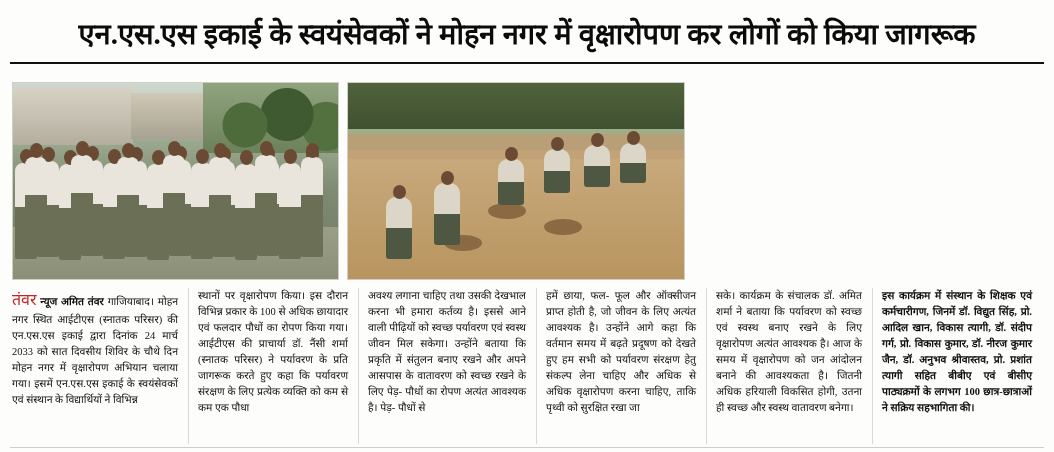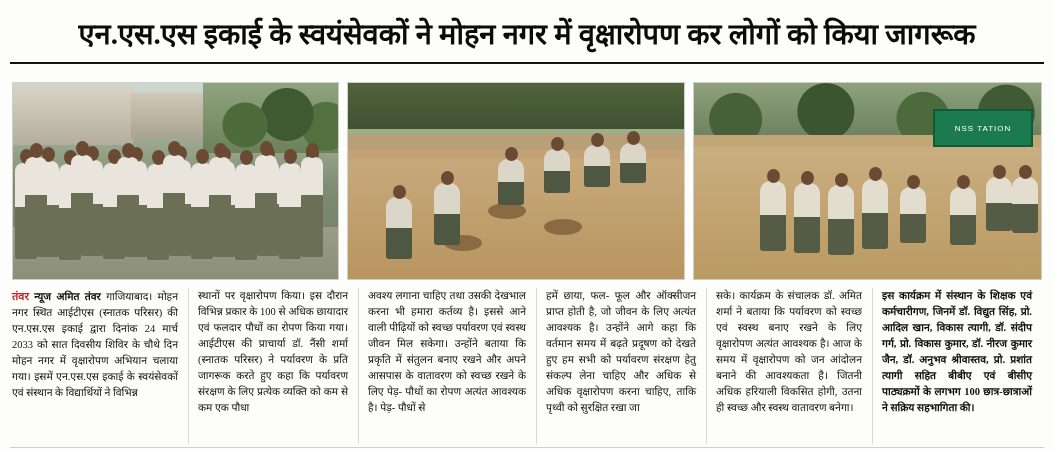--- a/index.html
+++ b/index.html
@@ -177,23 +177,23 @@
     padding-right: 10px;
   }
   .col + .col { border-left: 1px solid #d9d9d2; padding-left: 9px; }
   .c1 { width: 176px; }
   .c2 { width: 170px; }
   .c3 { width: 178px; }
   .c4 { width: 170px; }
   .c5 { width: 166px; }
   .c6 { width: 170px; font-weight: bold; }
   .dateline {
-    font-weight: bold;
+    font-weight: normal;
     color: #c1272d;
-    font-size: 11px;
+    font-size: 16px;
   }
   .byline {
     font-weight: bold;
     color: #111;
     font-size: 10.5px;
   }
   .bottom-rule {
     position: absolute;
     bottom: 4px; left: 10px; width: 1034px; height: 1px;
     background: #cfcfc8;
@@ -248,34 +248,20 @@
       <div class="pit" style="left:196px;bottom:44px;"></div>
       <div class="pit" style="left:96px;bottom:28px;"></div>
       <div class="person" style="left:38px;bottom:20px;"></div>
       <div class="person" style="left:86px;bottom:34px;"></div>
       <div class="person" style="left:150px;bottom:74px;height:46px;"></div>
       <div class="person" style="left:196px;bottom:86px;height:44px;"></div>
       <div class="person" style="left:236px;bottom:92px;height:42px;"></div>
       <div class="person" style="left:272px;bottom:96px;height:40px;"></div>
     </div>
 
-    <div class="photo p3">
-      <div class="sky"></div>
-      <div class="treeline"></div>
-      <div class="banner">NSS TATION</div>
-      <div class="dirt"></div>
-      <div class="person" style="left:66px;bottom:28px;"></div>
-      <div class="person" style="left:100px;bottom:26px;"></div>
-      <div class="person" style="left:134px;bottom:24px;"></div>
-      <div class="person" style="left:168px;bottom:30px;"></div>
-      <div class="person" style="left:206px;bottom:36px;height:56px;"></div>
-      <div class="person" style="left:256px;bottom:34px;height:58px;"></div>
-      <div class="person" style="left:292px;bottom:48px;height:54px;"></div>
-      <div class="person" style="left:318px;bottom:46px;height:56px;"></div>
-    </div>
 
   </div>
 
   <div class="columns">
     <div class="col c1">
       <span class="dateline">तंवर</span>
       <span class="byline">न्यूज</span>
       <span class="byline">अमित तंवर</span>
       <span>गाजियाबाद। मोहन नगर स्थित आईटीएस (स्नातक परिसर) की एन.एस.एस इकाई द्वारा दिनांक 24 मार्च 2033 को सात दिवसीय शिविर के चौथे दिन मोहन नगर में वृक्षारोपण अभियान चलाया गया। इसमें एन.एस.एस इकाई के स्वयंसेवकों एवं संस्थान के विद्यार्थियों ने विभिन्न</span>
     </div>

